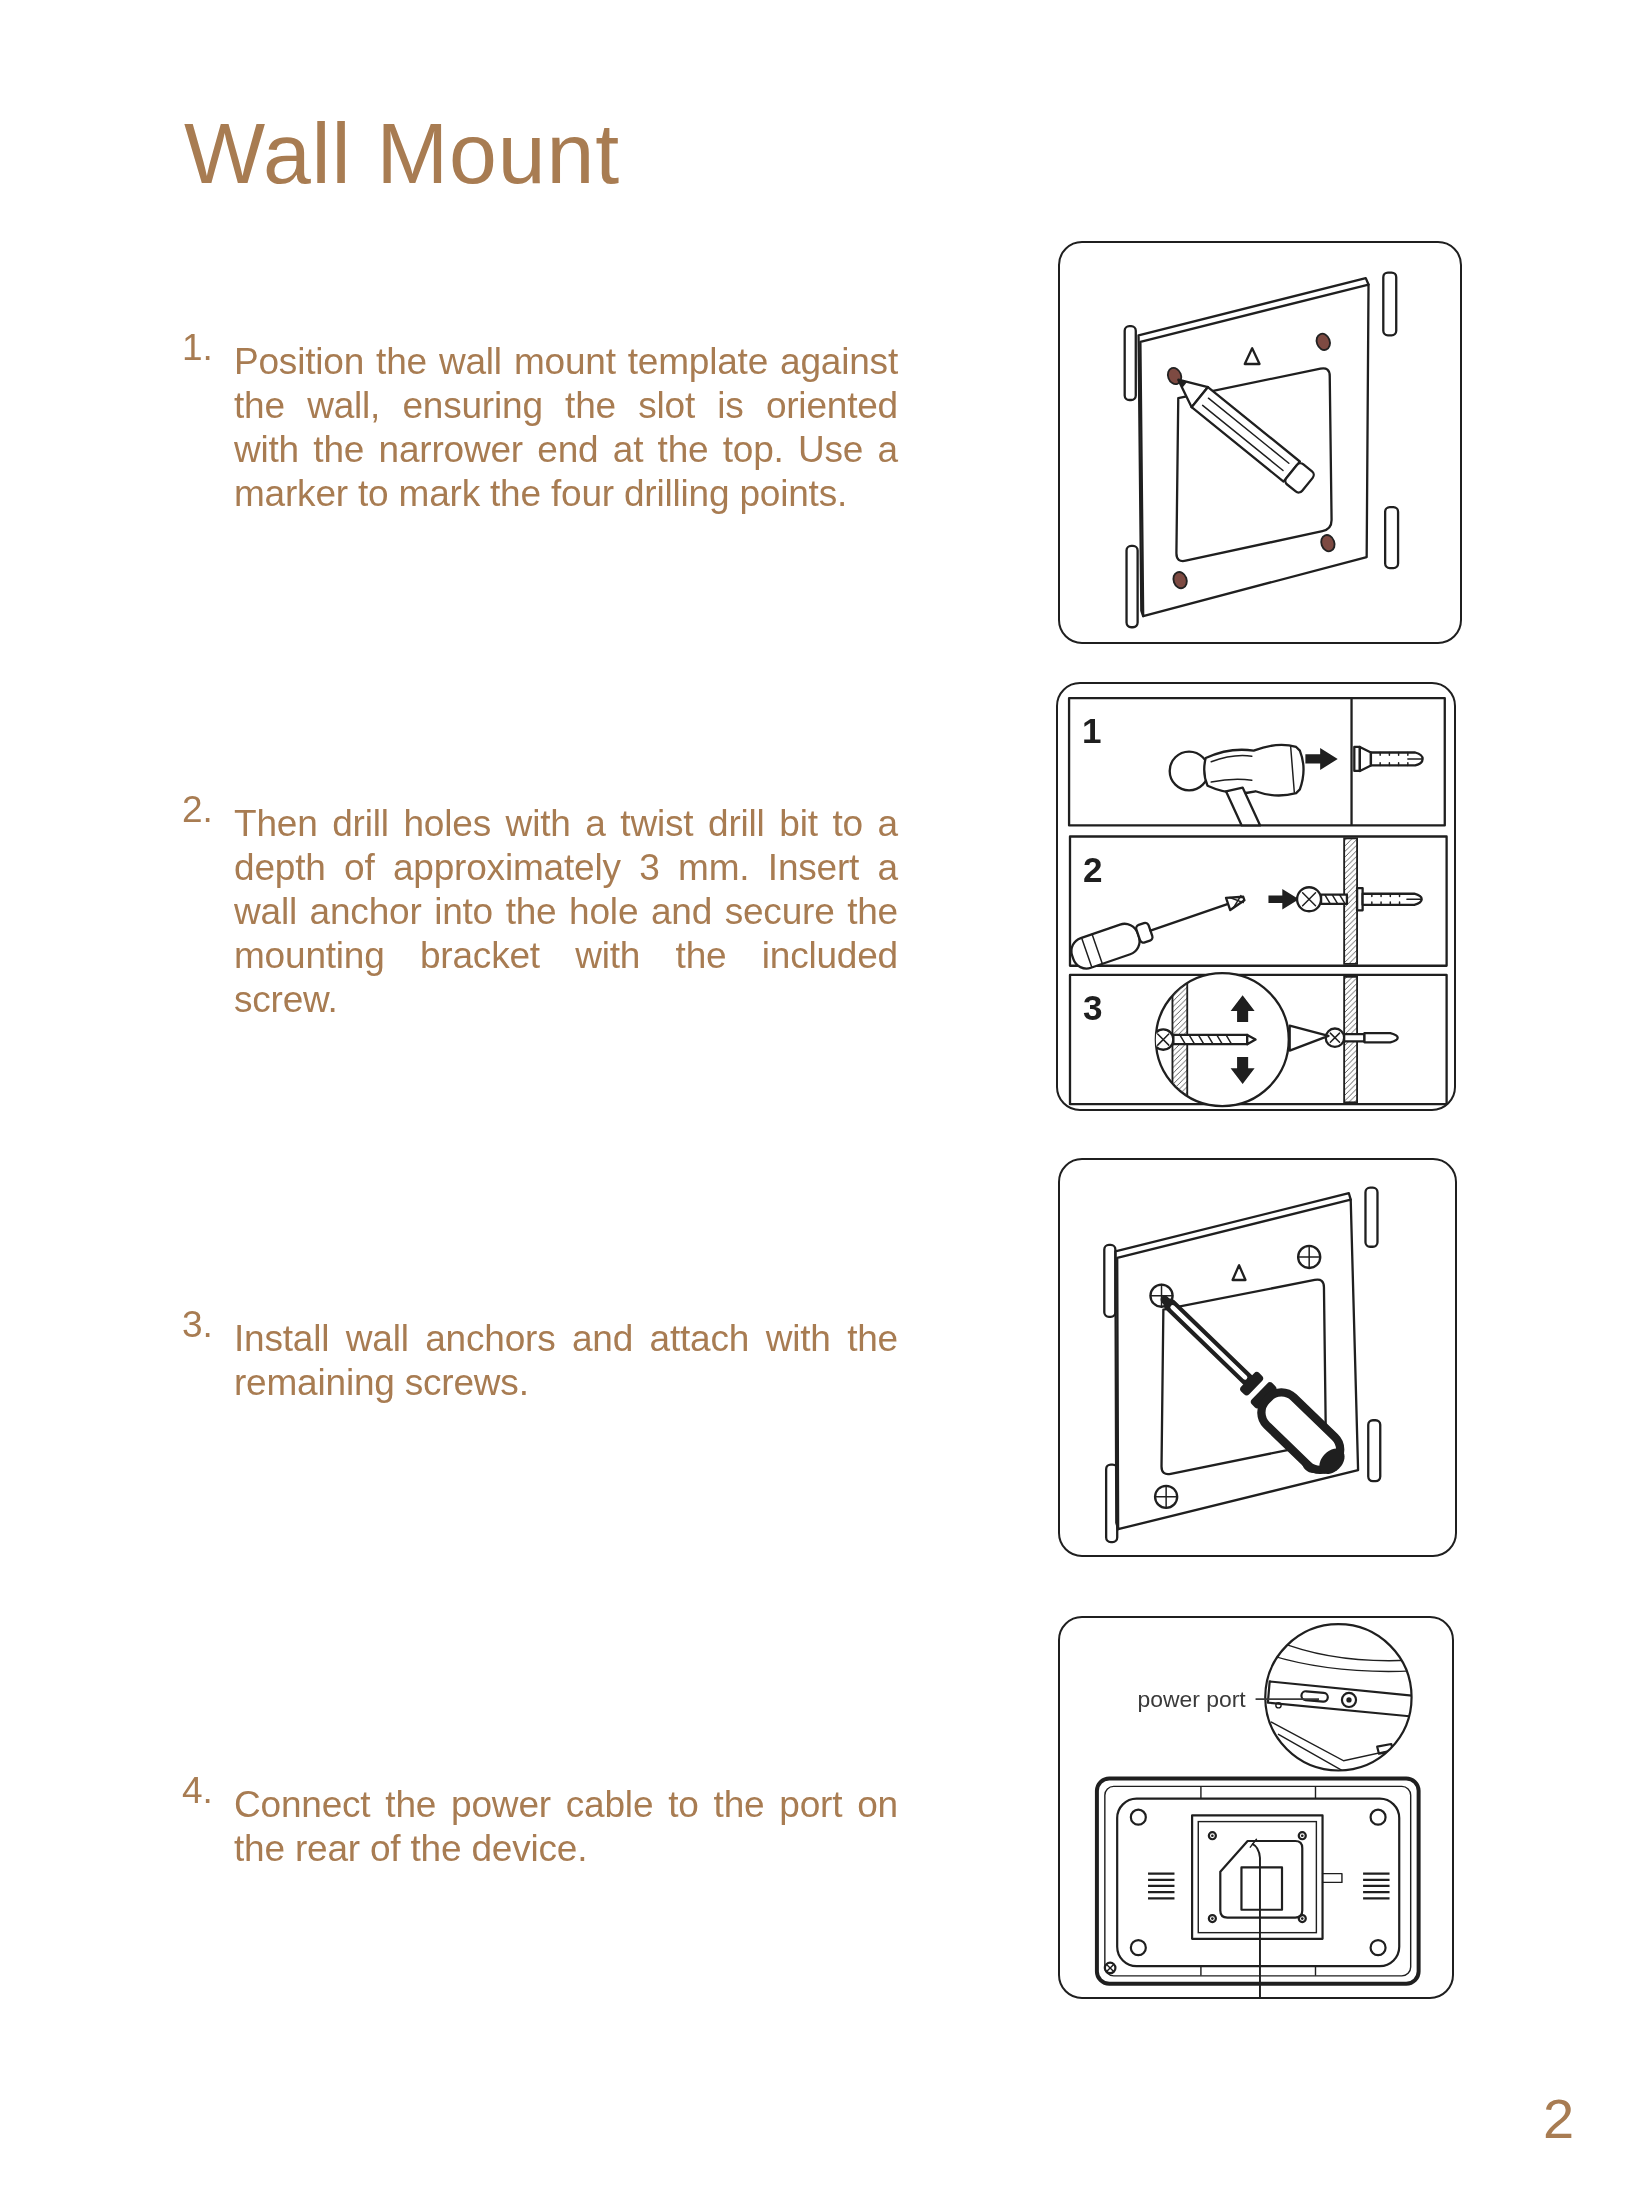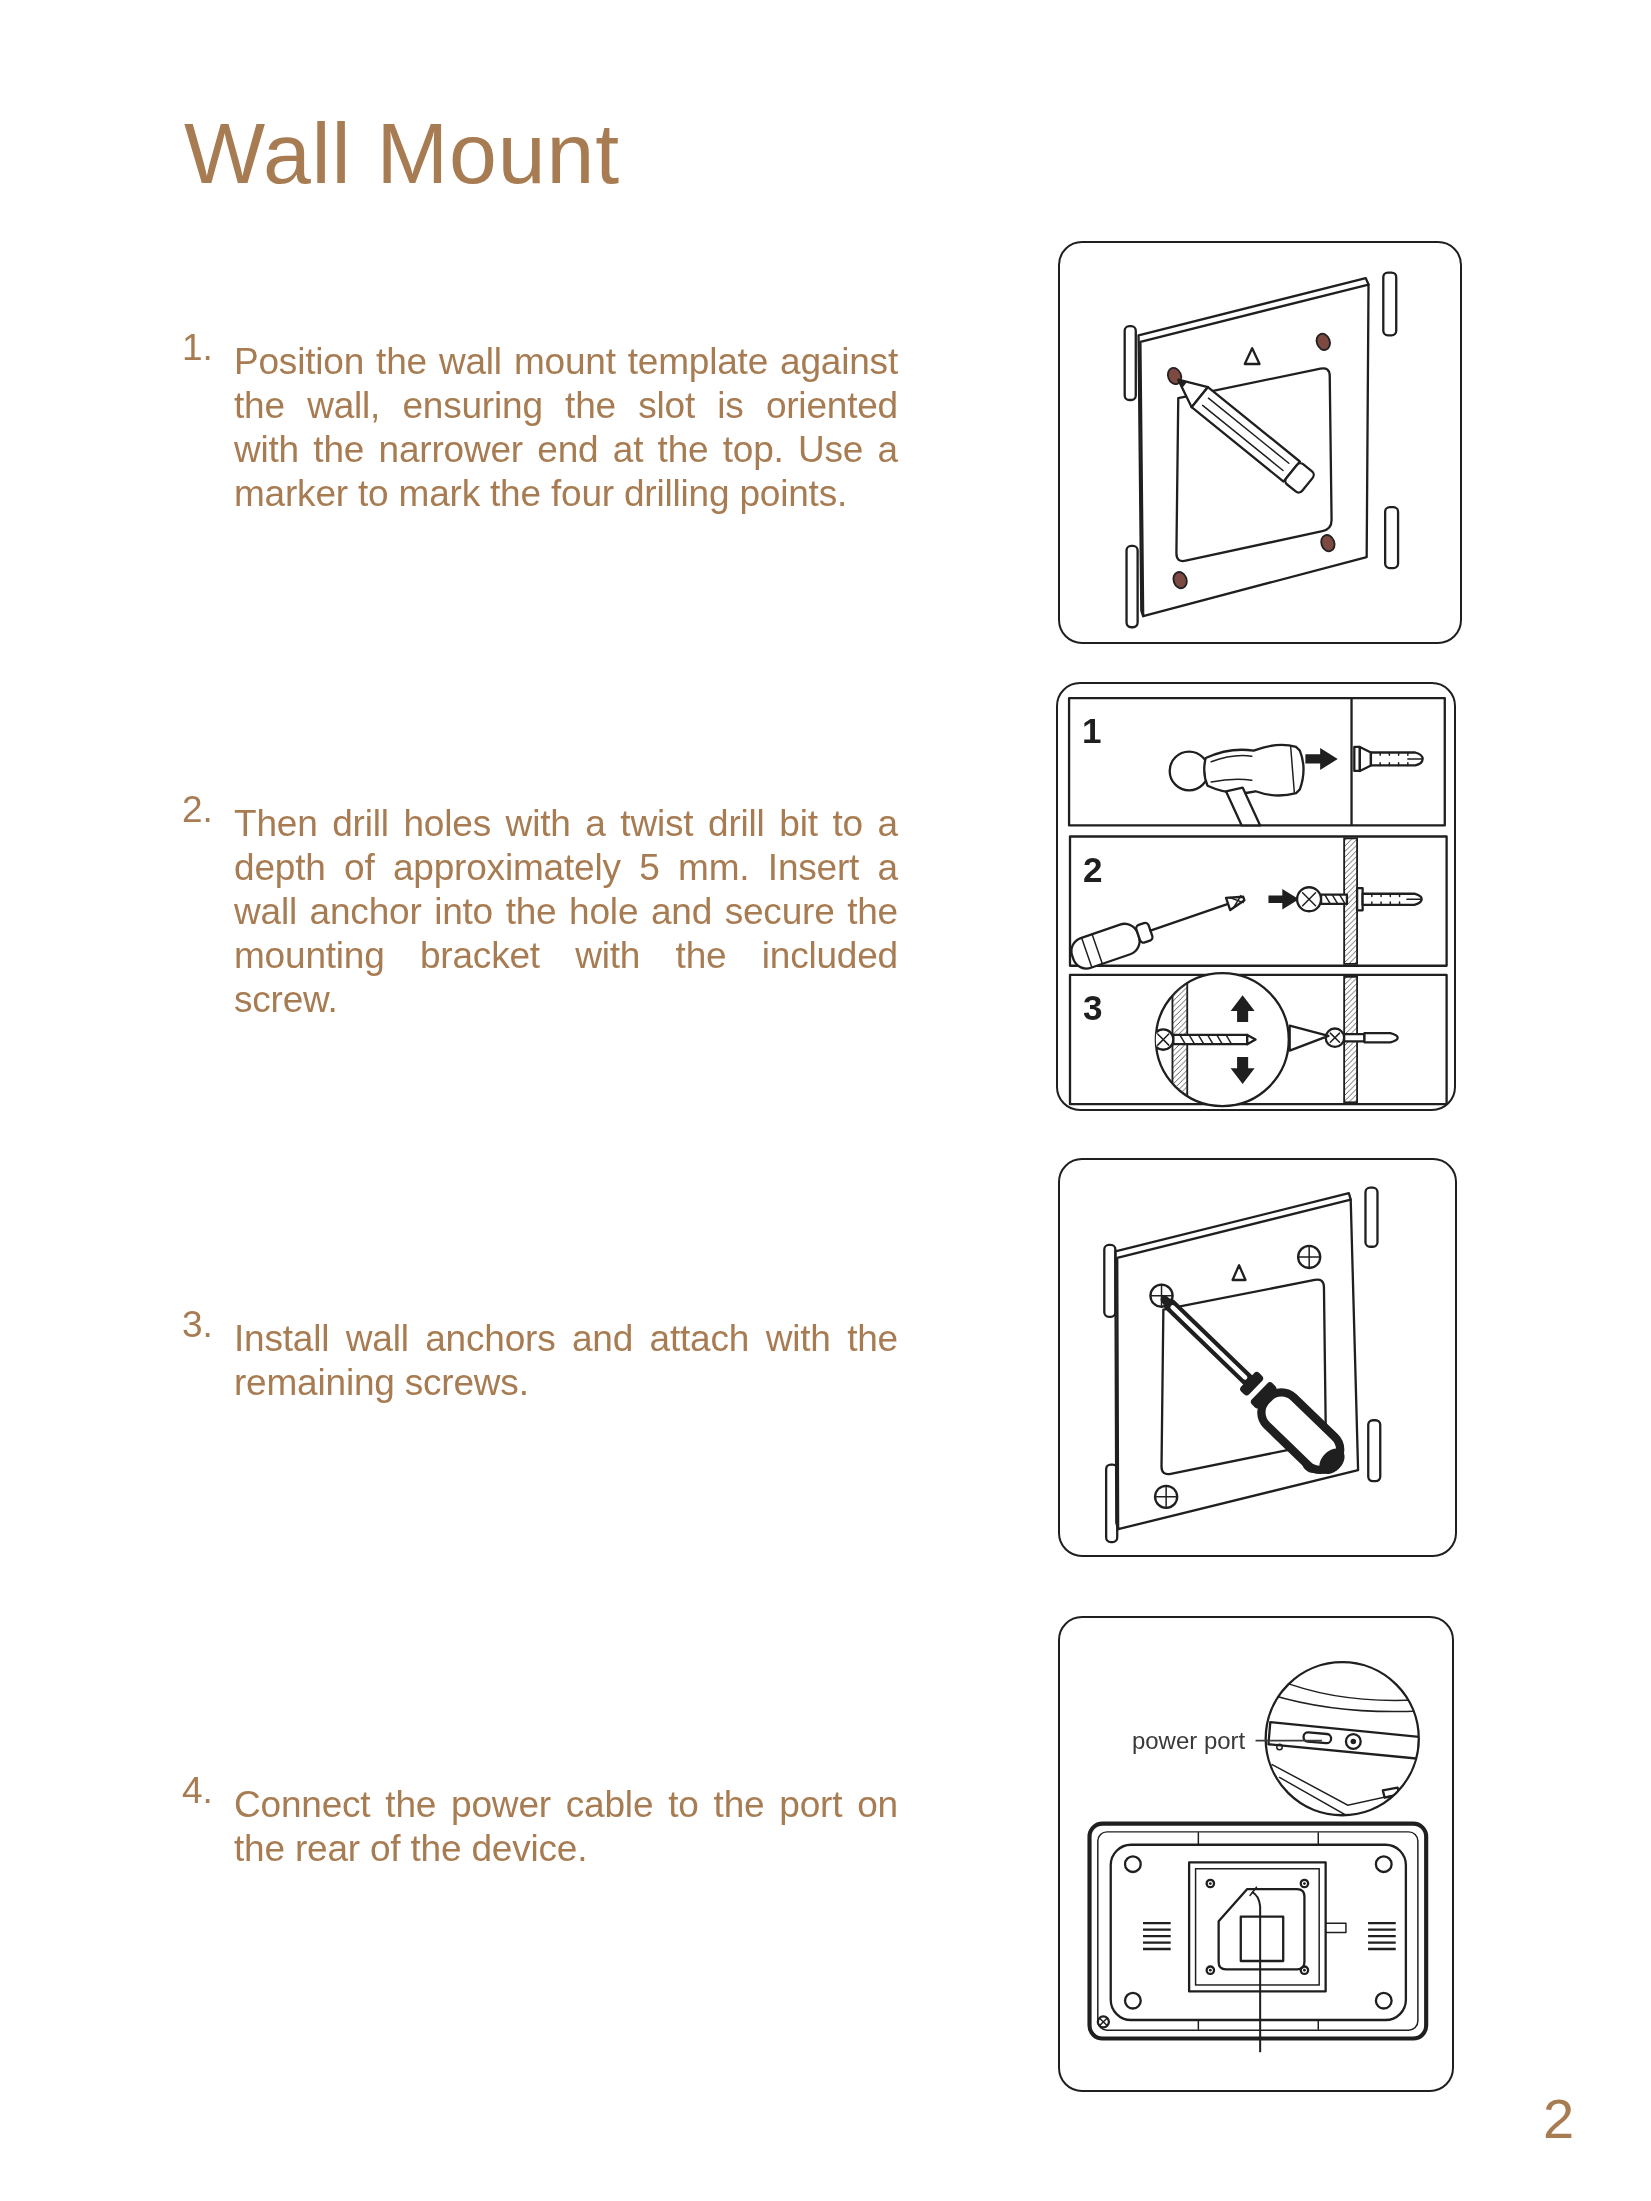--- a/index.html
+++ b/index.html
@@ -18,21 +18,21 @@
   .step-num { width:52px; flex:none; }
   .step-body { flex:1; text-align:justify;margin-top:14px; }
   .figure {
     position:absolute; border:2.8px solid #1f1f1f; border-radius:24px;
     background:#fff; box-sizing:border-box;
   }
   .figure svg { display:block; width:100%; height:100%; }
   .fig1 { left:1058px; top:241px;  width:404px; height:403px; }
   .fig2 { left:1056px; top:682px;  width:400px; height:429px; }
   .fig3 { left:1058px; top:1158px; width:399px; height:399px; }
-  .fig4 { left:1058px; top:1616px; width:396px; height:476px; }
+  .fig4 { left:1058px; top:1616px; width:396px; height:383px; }
   .page-number {
     position:absolute; left:1543px; top:2086px; font-size:56px; color:#a87c52;
   }
   .ln { fill:none; stroke:#1f1f1f; stroke-width:2.5; stroke-linecap:round; stroke-linejoin:round; }
   .thin { fill:none; stroke:#1f1f1f; stroke-width:1.6; stroke-linecap:round; }
   .blk { fill:#1f1f1f; stroke:none; }
   .wfill { fill:#ffffff; }
   .panel-num { font-family:"Liberation Sans",sans-serif; font-weight:bold; font-size:38px; fill:#1f1f1f; }
   .callout-text { font-family:"Liberation Sans",sans-serif; font-size:26px; fill:#3a3a3a; }
 </style>
@@ -43,21 +43,21 @@
 
   <div class="title">Wall Mount</div>
 
   <div class="step" style="top:326px;">
     <div class="step-num">1.</div>
     <div class="step-body">Position the wall mount template against the wall, ensuring the slot is oriented with the narrower end at the top. Use a marker to mark the four drilling points.</div>
   </div>
 
   <div class="step" style="top:788px;">
     <div class="step-num">2.</div>
-    <div class="step-body">Then drill holes with a twist drill bit to a depth of approximately 5 mm. Insert a wall anchor into the hole and secure the mounting bracket with the included screw.</div>
+    <div class="step-body">Then drill holes with a twist drill bit to a depth of approximately 3 mm. Insert a wall anchor into the hole and secure the mounting bracket with the included screw.</div>
   </div>
 
   <div class="step" style="top:1303px;">
     <div class="step-num">3.</div>
     <div class="step-body">Install wall anchors and attach with the remaining screws.</div>
   </div>
 
   <div class="step" style="top:1769px;">
     <div class="step-num">4.</div>
     <div class="step-body">Connect the power cable to the port on the rear of the device.</div>

